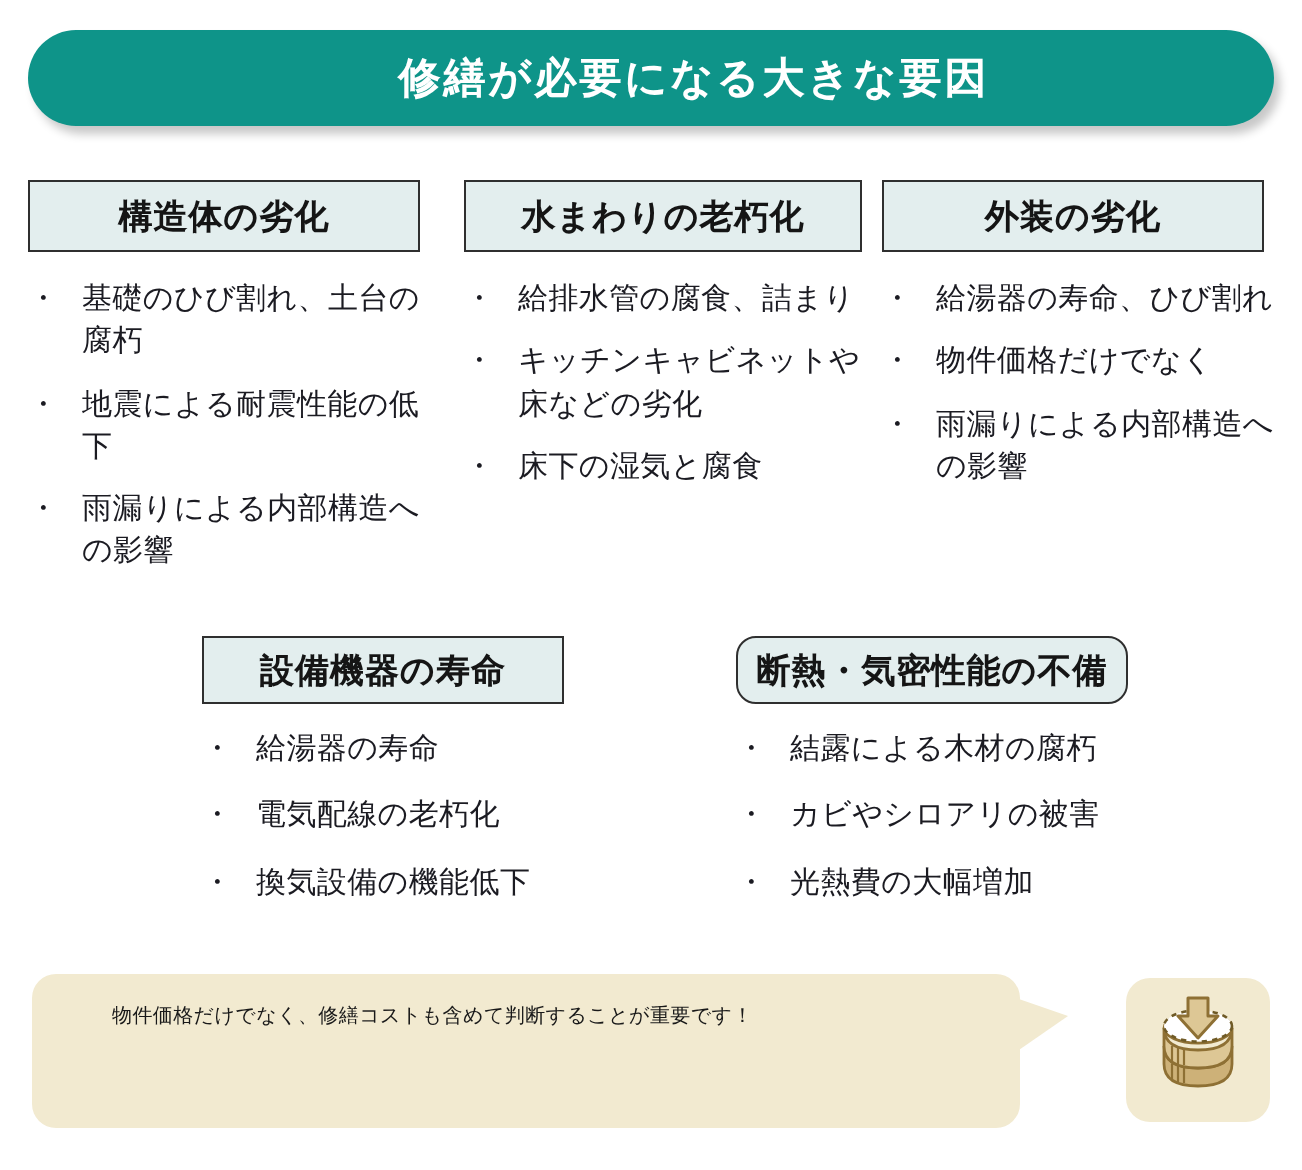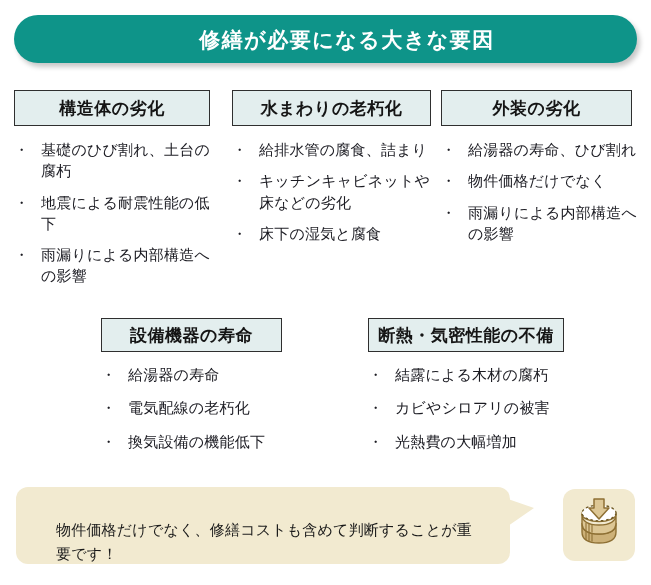--- a/index.html
+++ b/index.html
@@ -56,21 +56,21 @@
     letter-spacing: 0.5px;
     line-height: 1;
   }
 
   
   #head-0 { left: 14px;  top: 90px; width: 196px; height: 36px; }
   #head-1 { left: 232px; top: 90px; width: 199px; height: 36px; justify-content: center; }
   #head-2 { left: 441px; top: 90px; width: 191px; height: 36px; justify-content: center; }
   
   #head-3 { left: 101px; top: 318px; width: 181px; height: 34px; }
-  #head-4 { left: 368px; top: 318px; width: 196px; height: 34px; }
+  #head-4 { left: 368px; top: 318px; width: 196px; height: 34px; border-radius: 10px; }
 
   
   .bullets {
     position: absolute;
     box-sizing: border-box;
   }
   .bullets .bullet {
     display: flex;
     align-items: flex-start;
     font-size: 15px;
@@ -106,26 +106,25 @@
     left: 16px;
     top: 487px;
     width: 494px;
     height: 77px;
     background: #f2ead0;
     border-radius: 12px;
     box-sizing: border-box;
     padding: 14px 34px 0 40px;
   }
   #callout .callout-text {
-    font-size: 15px;
+    font-size: 10px;
     line-height: 1.62;
     color: #191919;
     letter-spacing: 0.2px;
     display: block;
-    margin-top: 17px;
   }
   #callout-tail {
     position: absolute;
     left: 508px;
     top: 499px;
     width: 0;
     height: 0;
     border-left: 26px solid #f2ead0;
     border-top: 9px solid transparent;
     border-bottom: 18px solid transparent;

